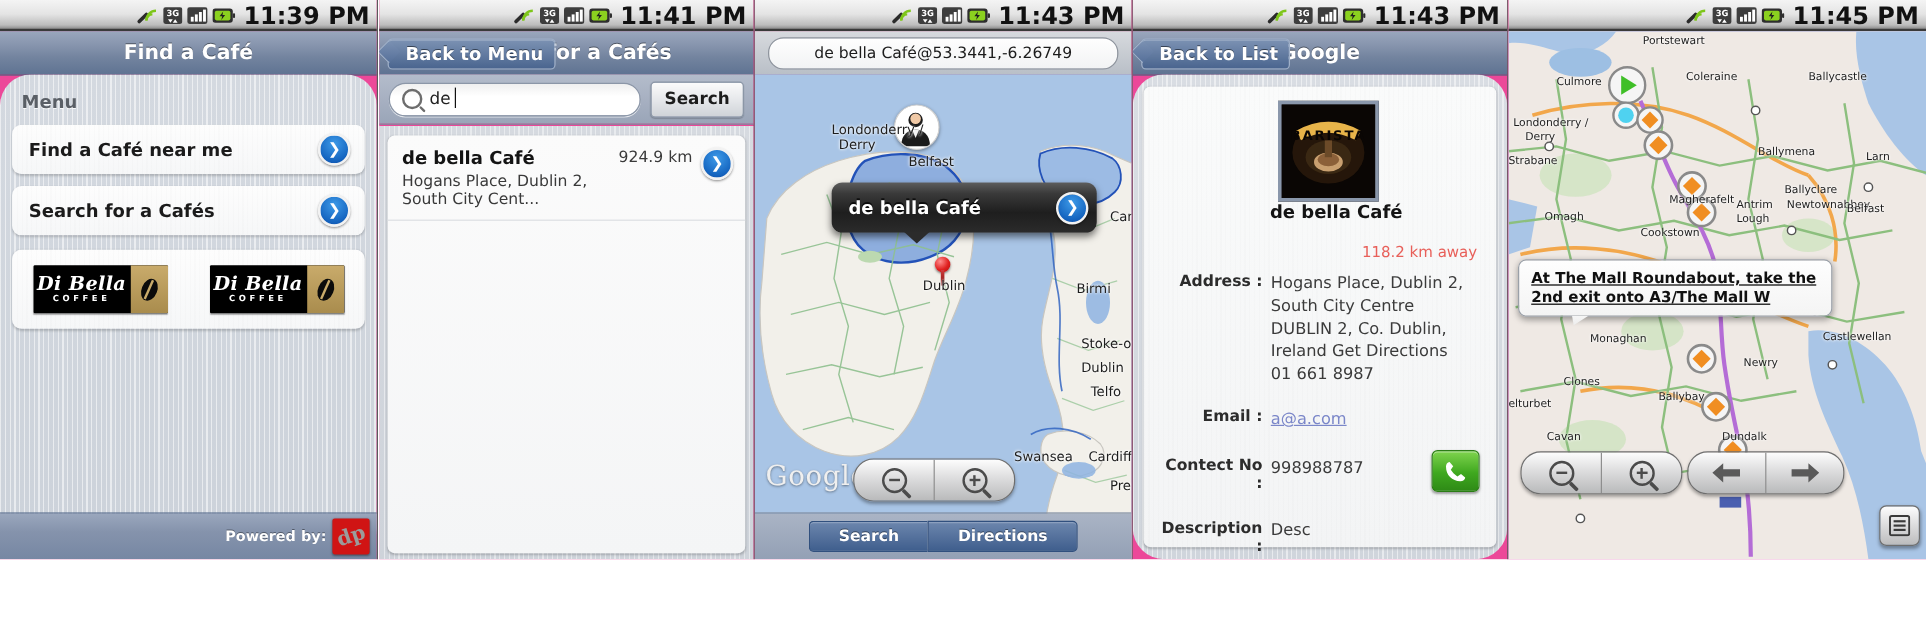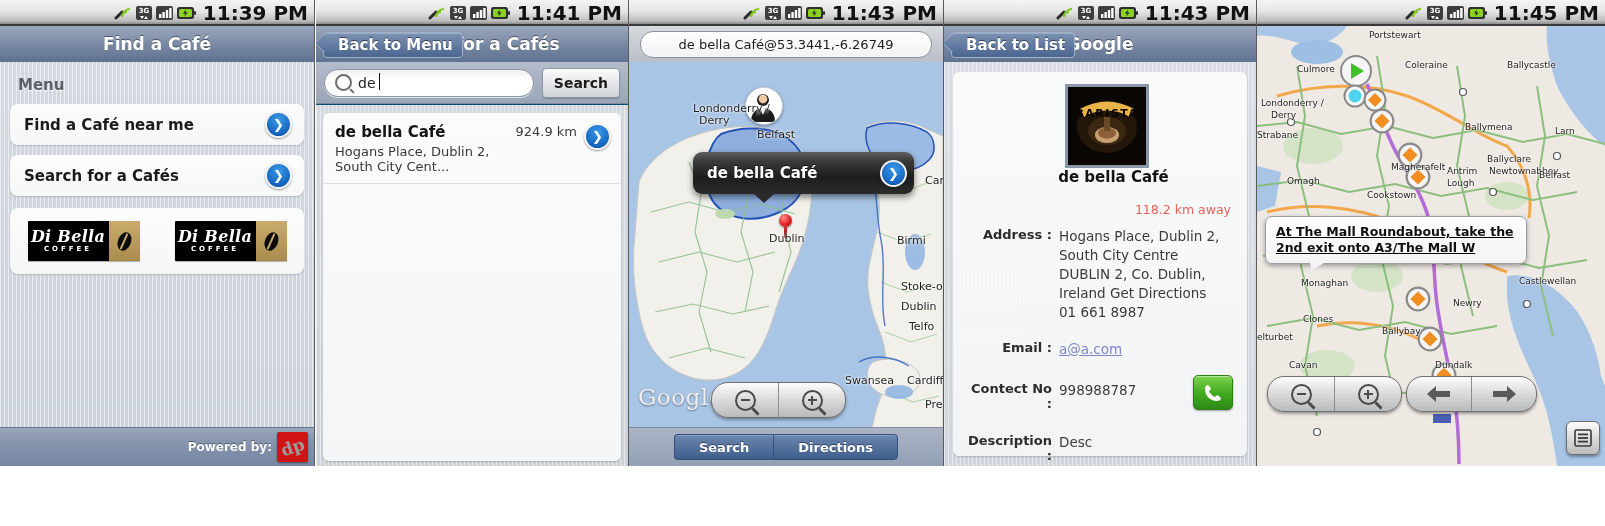--- a/index.html
+++ b/index.html
@@ -2,21 +2,21 @@
 <html><head>
 <meta charset="utf-8">
 <style>
   html,body{margin:0;padding:0;background:#ffffff;}
   body{width:1605px;height:526px;overflow:hidden;
        font-family:"DejaVu Sans","Liberation Sans",sans-serif;
        -webkit-font-smoothing:antialiased;}
   .stage{position:relative;width:1605px;height:526px;background:#fff;}
 
   
-  .panel{position:absolute;top:0;height:466px;overflow:hidden;background:#0c4a6e;
+  .panel{position:absolute;top:0;height:466px;overflow:hidden;background:#ec4899;
          border-right:1px solid #5a5a5a;}
   .panel.p1{left:0;width:314px;}
   .panel.p2{left:316px;width:312px;}
   .panel.p3{left:629px;width:314px;}
   .panel.p4{left:944px;width:312px;}
   .panel.p5{left:1257px;width:348px;border-right:none;}
 
   
   .statusbar{height:26px;background:linear-gradient(180deg,#f4f4f4 0%,#e4e4e4 45%,#bdbdbd 80%,#6d6d6d 100%);
              display:flex;align-items:center;justify-content:flex-end;
@@ -40,21 +40,21 @@
            box-shadow:0 1px 0 rgba(255,255,255,.25) inset;}
   .backbtn:before{content:"";position:absolute;left:-7px;top:3px;width:13px;height:13px;
                   background:linear-gradient(135deg,#7c92b3 0%,#56709a 100%);
                   border-left:1px solid #9fb0c9;border-bottom:1px solid #9fb0c9;
                   transform:rotate(45deg);border-radius:2px;}
 
   
   .bodyarea{position:absolute;left:0;right:0;top:62px;bottom:0;
             background:
               repeating-linear-gradient(90deg,rgba(255,255,255,.55) 0 1px,rgba(0,0,0,0) 1px 4px),
-              linear-gradient(180deg,#d4d9e0 0%,#ccd2da 100%);}
+              linear-gradient(180deg,#d4d9e0 0%,#ccd2da 100%); border-radius: 26px;}
   .bodyarea.white{background:
               repeating-linear-gradient(90deg,rgba(255,255,255,.5) 0 1px,rgba(0,0,0,0) 1px 4px),
               linear-gradient(180deg,#d9dde3 0%,#d0d5dc 100%);}
 
   
   .menu-h{font-size:15px;font-weight:bold;color:#5a5f66;padding:14px 0 0 18px;
           text-shadow:0 1px 0 rgba(255,255,255,.8);}
   .card{margin:10px 10px 0 10px;background:
           repeating-linear-gradient(90deg,rgba(0,0,0,.012) 0 1px,rgba(0,0,0,0) 1px 4px),
           linear-gradient(180deg,#fdfdfd 0%,#f6f7f8 100%);
@@ -722,21 +722,21 @@
     <div class="maplabel sm" style="left:232px;top:140px;">Newtownabbey</div>
     <div class="maplabel sm" style="left:110px;top:164px;">Cookstown</div>
     <div class="maplabel sm" style="left:30px;top:150px;">Omagh</div>
     <div class="maplabel sm" style="left:190px;top:152px;">Lough</div>
     <div class="maplabel sm" style="left:282px;top:144px;">Belfast</div>
     <div class="maplabel sm" style="left:130px;top:222px;">Armagh</div>
     <div class="maplabel sm" style="left:186px;top:210px;">Craigavon</div>
     <div class="maplabel sm" style="left:218px;top:228px;">Banbridge</div>
     <div class="maplabel sm" style="left:196px;top:272px;">Newry</div>
     <div class="maplabel sm" style="left:262px;top:250px;">Castlewellan</div>
-    <div class="maplabel sm" style="left:44px;top:252px;">Monaghan</div>
+    <div class="maplabel sm" style="left:68px;top:252px;">Monaghan</div>
     <div class="maplabel sm" style="left:46px;top:288px;">Clones</div>
     <div class="maplabel sm" style="left:32px;top:334px;">Cavan</div>
     <div class="maplabel sm" style="left:0px;top:306px;">elturbet</div>
     <div class="maplabel sm" style="left:178px;top:334px;">Dundalk</div>
     <div class="maplabel sm" style="left:110px;top:300px;margin-left:15px;">Ballybay</div>
 
     <div class="dirbubble" style="left:8px;top:190px;width:262px;">
       <div class="dt">At The Mall Roundabout, take the 2nd exit onto A3/The Mall W</div>
     </div>
 

